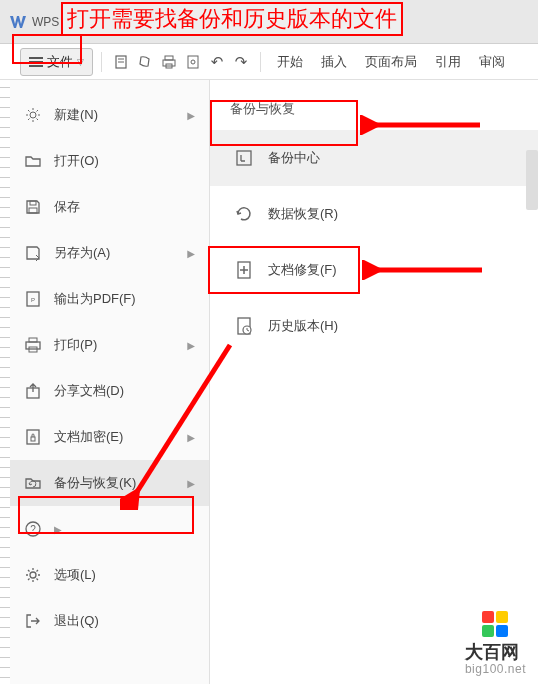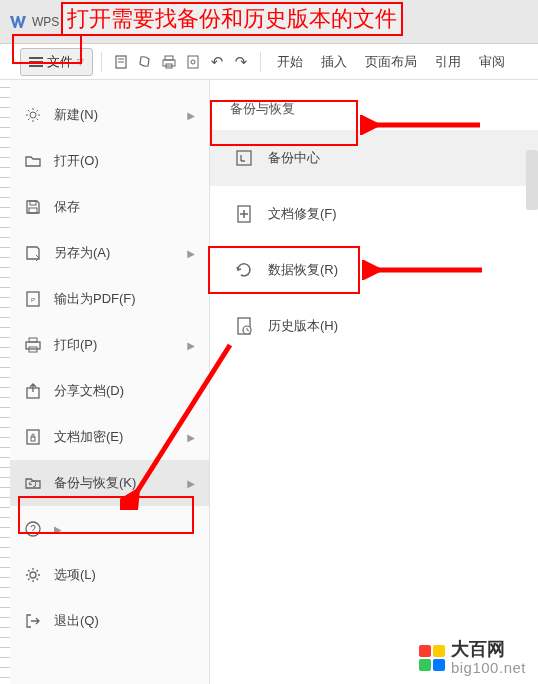--- a/index.html
+++ b/index.html
@@ -40,26 +40,26 @@
     .panel-item { display: flex; align-items: center; height: 56px; padding: 0 24px; gap: 14px; cursor: pointer; }
     .panel-item.highlighted { background: #f0f0f0; }
     .panel-item .pi-icon { width: 20px; height: 20px; display: flex; align-items: center; justify-content: center; color: #666; }
     .panel-item .pi-label { font-size: 13px; color: #444; }
     
     .sub-highlight-1 { position: absolute; top: 100px; left: 210px; width: 148px; height: 46px; border: 2px solid #ff0000; z-index: 99; pointer-events: none; }
     .sub-highlight-2 { position: absolute; top: 246px; left: 208px; width: 152px; height: 48px; border: 2px solid #ff0000; z-index: 99; pointer-events: none; }
     
     .arrow-red { position: absolute; z-index: 98; pointer-events: none; }
     
-    .watermark { position: absolute; bottom: 8px; right: 12px; display: flex; align-items: center; gap: 6px; }
+    .watermark { position: absolute; bottom: 8px; right: 12px; display: flex; align-items: center; gap: 6px; flex-direction: column; }
     .watermark .wm-logo { display: flex; gap: 2px; }
     .watermark .wm-sq { width: 12px; height: 12px; border-radius: 2px; }
     .watermark .wm-text { display: flex; flex-direction: column; line-height: 1.1; }
     .watermark .wm-cn { font-size: 18px; font-weight: bold; color: #333; }
-    .watermark .wm-en { font-size: 15px; color: #999; letter-spacing: 0.5px; }
+    .watermark .wm-en { font-size: 12px; color: #999; letter-spacing: 0.5px; }
     
     .scrollbar-hint { position: absolute; right: 0; top: 70px; width: 12px; height: 60px; background: #ddd; border-radius: 2px; }
   </style>
 </head>
 <body>
 
 <div class="titlebar">
   <span class="wps-logo">
     <svg viewBox="0 0 20 20">
         <path d="M2 4h3l2 8 2-8h2l2 8 2-8h3l-4 12h-2l-2-7-2 7h-2z" fill="#4a7bc8"></path>
@@ -249,35 +249,35 @@
             <svg width="20" height="20" viewBox="0 0 20 20">
               <rect x="3" y="3" width="14" height="14" fill="none" stroke="#666" stroke-width="1.3"></rect>
               <path d="M7 7 L7 13 M7 13 L11 13" fill="none" stroke="#666" stroke-width="1.3"></path>
             </svg>
           </span>
           <span class="pi-label">备份中心</span>
         </div>
         <div class="panel-item">
           <span class="pi-icon">
             <svg width="20" height="20" viewBox="0 0 20 20">
+              <path d="M4 10 A6 6 0 1 1 7 15" fill="none" stroke="#666" stroke-width="1.5"></path>
+              <path d="M3 7 L4 10 L7 9" fill="none" stroke="#666" stroke-width="1.5"></path>
+            </svg>
+          </span>
+          <span class="pi-label">数据恢复(R)</span>
+        </div>
+        <div class="panel-item">
+          <span class="pi-icon">
+            <svg width="20" height="20" viewBox="0 0 20 20">
               <rect x="4" y="2" width="12" height="16" fill="none" stroke="#666" stroke-width="1.3"></rect>
               <line x1="10" y1="6" x2="10" y2="14" stroke="#666" stroke-width="1.5"></line>
               <line x1="6" y1="10" x2="14" y2="10" stroke="#666" stroke-width="1.5"></line>
             </svg>
           </span>
           <span class="pi-label">文档修复(F)</span>
-        </div>
-        <div class="panel-item">
-          <span class="pi-icon">
-            <svg width="20" height="20" viewBox="0 0 20 20">
-              <path d="M4 10 A6 6 0 1 1 7 15" fill="none" stroke="#666" stroke-width="1.5"></path>
-              <path d="M3 7 L4 10 L7 9" fill="none" stroke="#666" stroke-width="1.5"></path>
-            </svg>
-          </span>
-          <span class="pi-label">数据恢复(R)</span>
         </div>
         <div class="panel-item">
           <span class="pi-icon">
             <svg width="20" height="20" viewBox="0 0 20 20">
               <rect x="4" y="2" width="12" height="16" fill="none" stroke="#666" stroke-width="1.3"></rect>
               <circle cx="13" cy="14" r="4" fill="#fff" stroke="#666" stroke-width="1.2"></circle>
               <path d="M13 12 L13 14 L15 15" fill="none" stroke="#666"></path>
             </svg>
           </span>
           <span class="pi-label">历史版本(H)</span>

